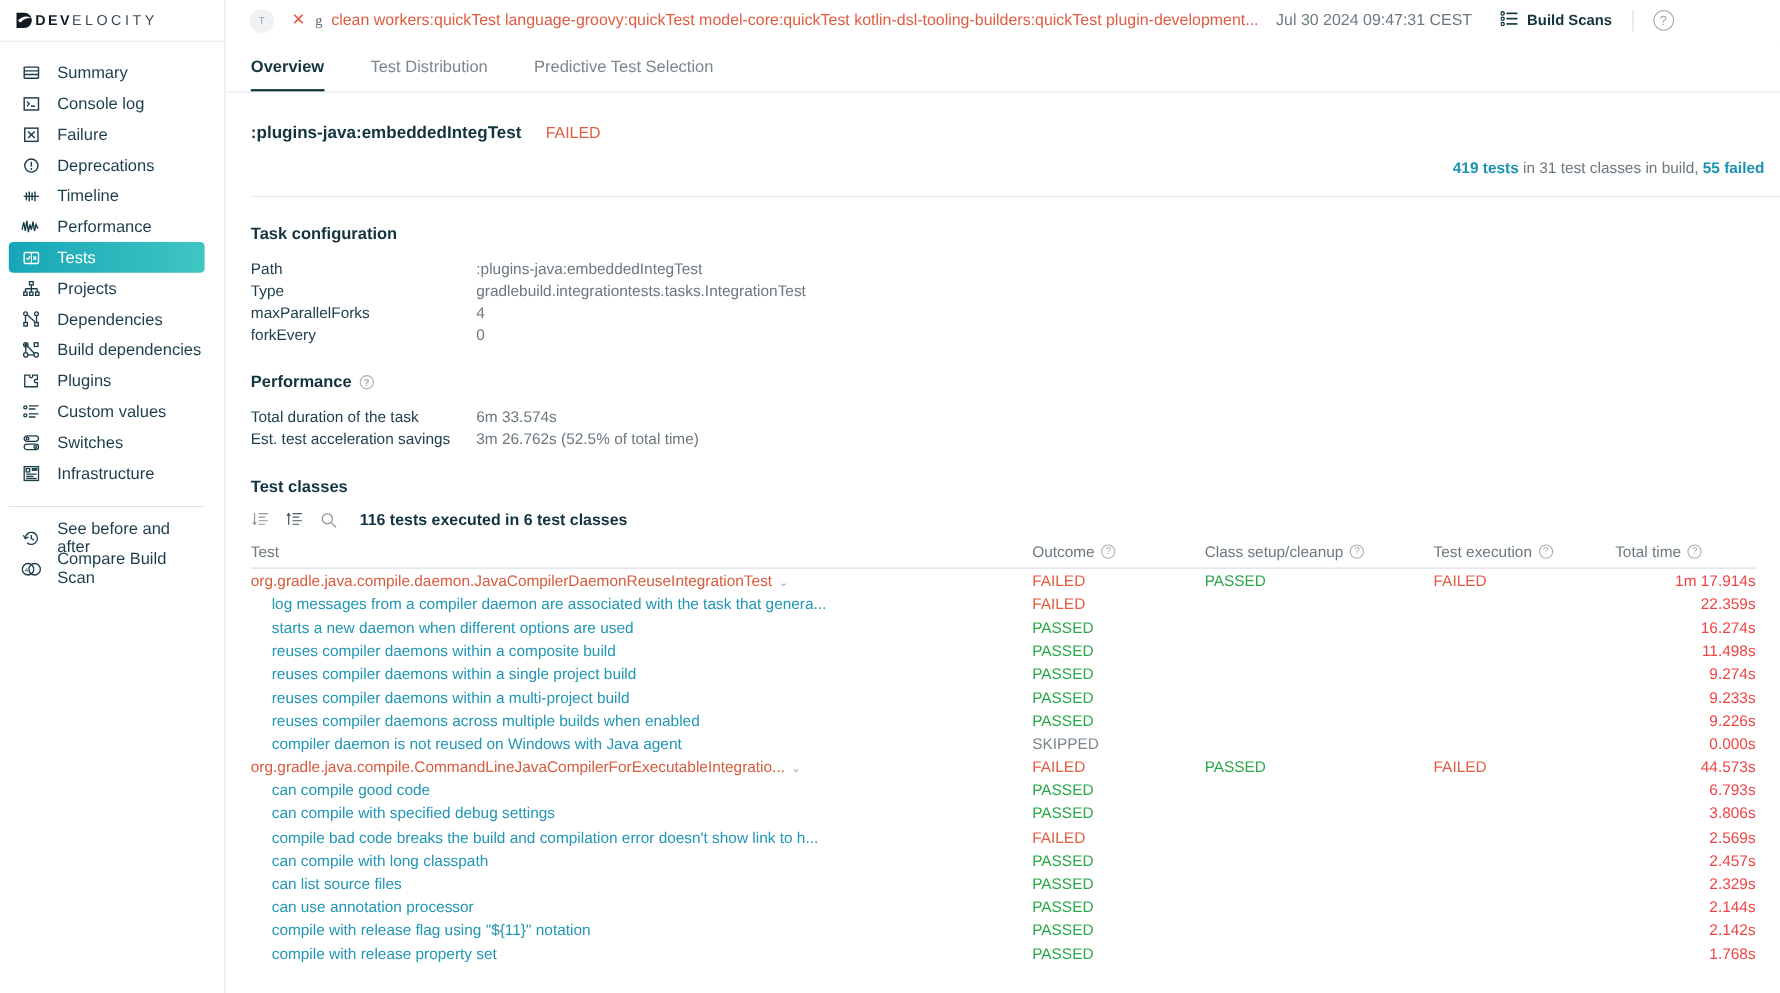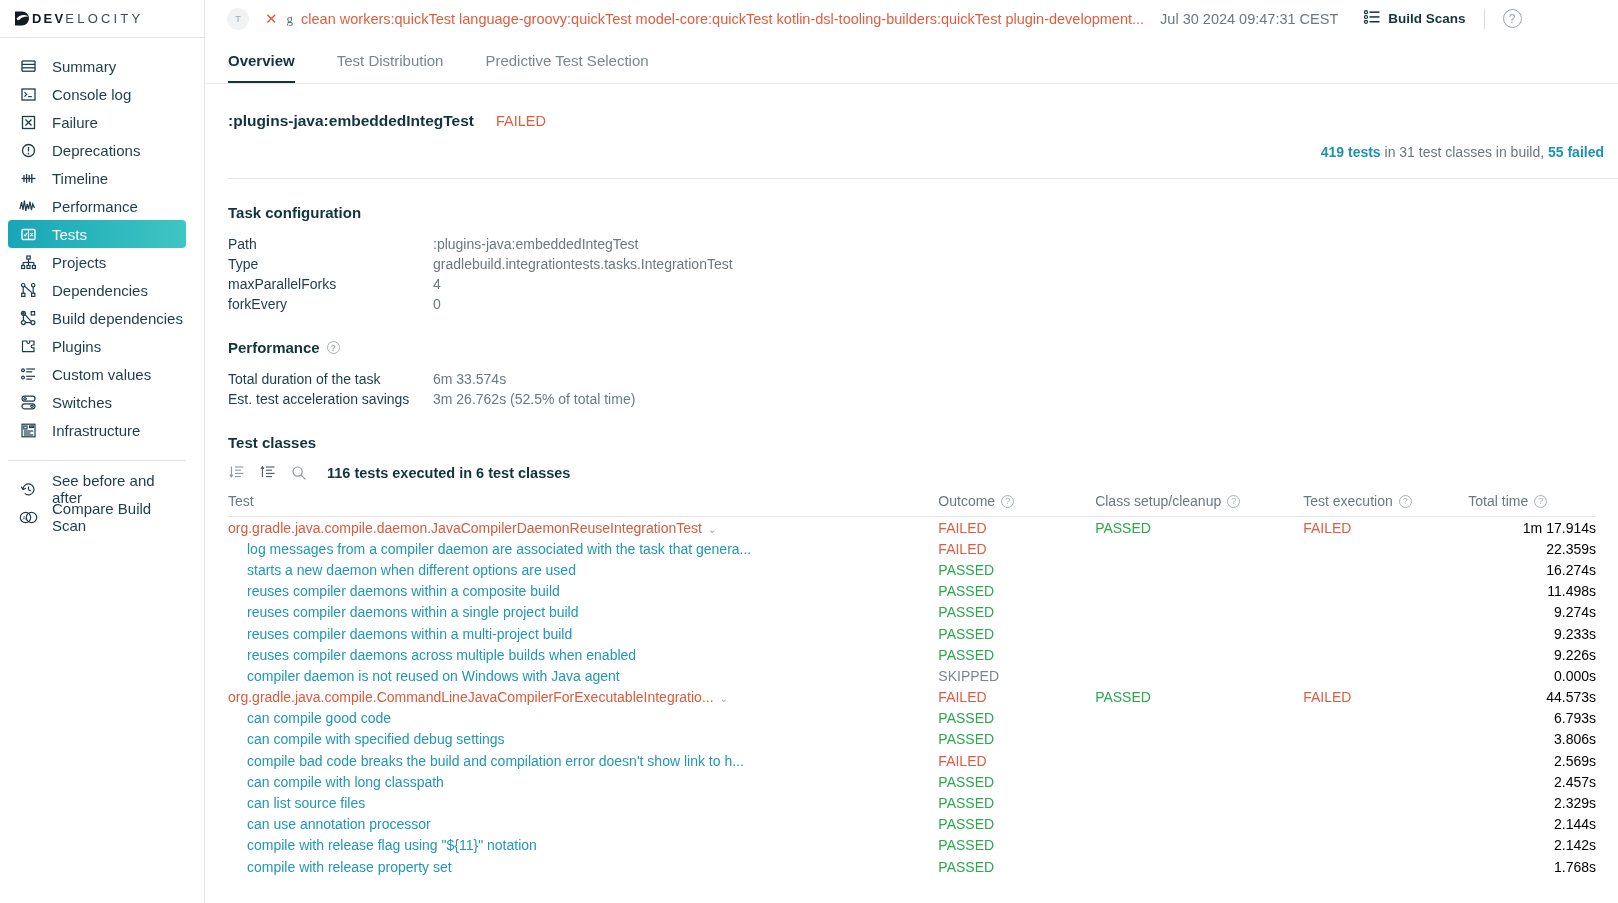--- a/index.html
+++ b/index.html
@@ -166,21 +166,21 @@
 
   .cls-row .name {
     color: #d85b3e; cursor: pointer;
   }
   .cls-row .name .chev { color: #9aa5ab; font-size: 10px; margin-left: 6px; }
   .test-name { color: #2196b5; padding-left: 19px; cursor: pointer; display:block;
     white-space: nowrap; overflow: hidden; text-overflow: ellipsis; }
   .st-FAILED  { color: #e05c41; }
   .st-PASSED  { color: #2aa84a; }
   .st-SKIPPED { color: #7b878d; }
-  .dur { color: #000000; text-align: right; }
+  .dur { color: #ef4444; text-align: right; }
 </style>
 </head>
 <body>
 
 <div class="topbar">
   <div class="logo-wrap">
     <span class="logo-d">
       <svg width="17" height="17" viewBox="0 0 17 17">
         <path d="M1 1.5 L1 15.5 L8 15.5 A7 7 0 0 0 8 1.5 Z" fill="#111a1e"></path>
         <path d="M2.5 8.5 C6 4.5, 11 4, 14.5 6.5 C11 6, 7 7.5, 4 10.5 Z" fill="#ffffff"></path>

